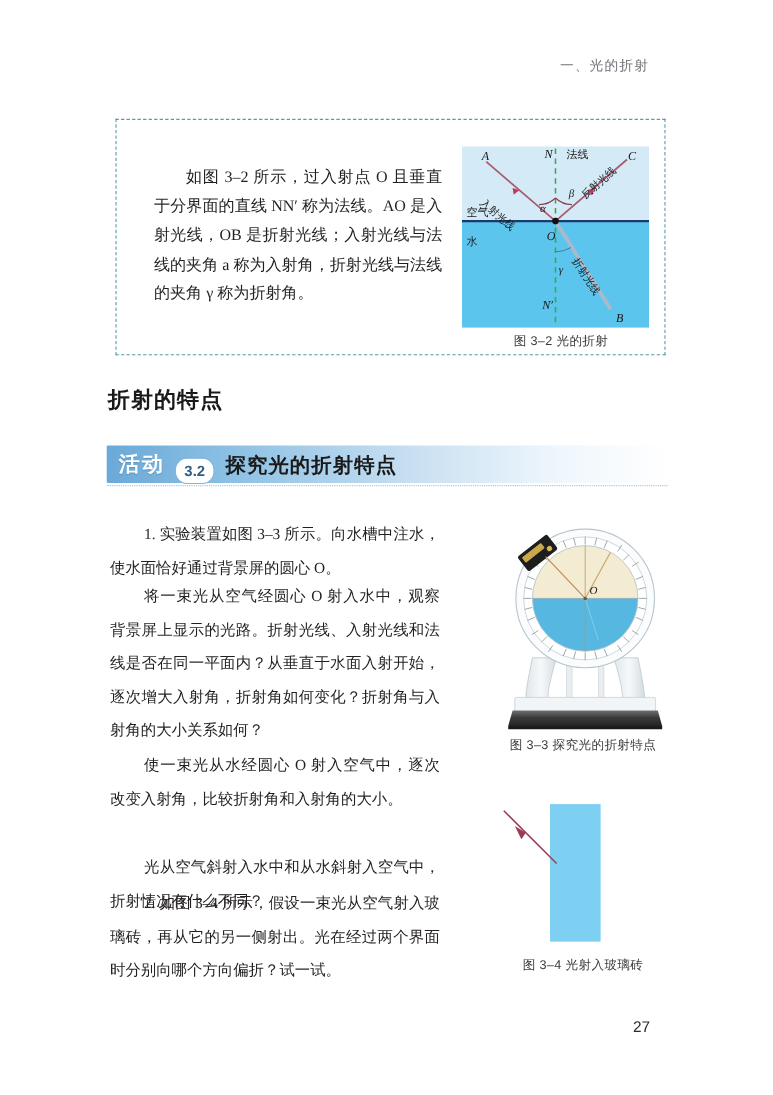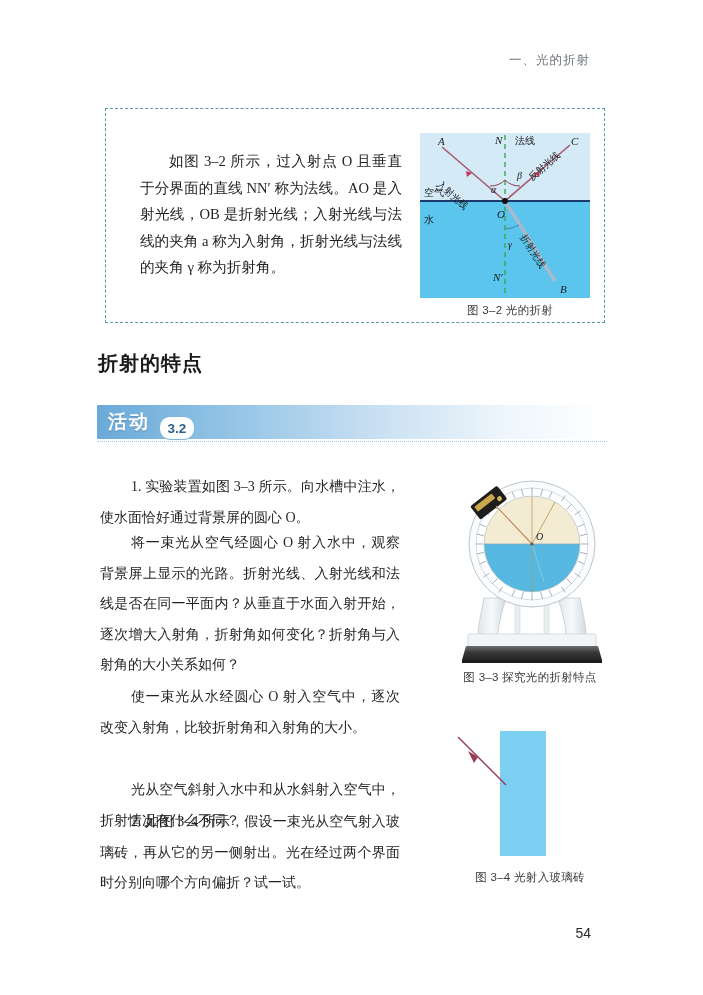--- a/index.html
+++ b/index.html
@@ -248,20 +248,21 @@
       <text class="diagram-text" x="100" y="104" font-size="9.5" transform="rotate(57 100 104)">折射光线</text>
     </svg>
   </div>
   <div class="fig-caption cap32">图 3–2  光的折射</div>
 
   <div class="section-title">折射的特点</div>
 
   <div class="activity-bar">
     <span class="activity-word">活动</span>
     <span class="activity-num">3.2</span>
+    <span class="activity-title">探究光的折射特点</span>
   </div>
   <div class="activity-dots"></div>
 
   <div class="para kai p1">1. 实验装置如图 3–3 所示。向水槽中注水，使水面恰好通过背景屏的圆心 O。</div>
   <div class="para kai p3">使一束光从水经圆心 O 射入空气中，逐次改变入射角，比较折射角和入射角的大小。</div>
   <div class="para kai p2">将一束光从空气经圆心 O 射入水中，观察背景屏上显示的光路。折射光线、入射光线和法线是否在同一平面内？从垂直于水面入射开始，逐次增大入射角，折射角如何变化？折射角与入射角的大小关系如何？</div>
   <div class="para kai p4">光从空气斜射入水中和从水斜射入空气中，折射情况有什么不同？</div>
   <div class="para kai p5">2. 如图 3–4 所示，假设一束光从空气射入玻璃砖，再从它的另一侧射出。光在经过两个界面时分别向哪个方向偏折？试一试。</div>
 
   <div class="fig33-wrap">
@@ -349,15 +350,15 @@
 
   <div class="fig34-wrap">
     <svg width="150" height="140" viewBox="0 0 150 140">
       <rect x="50" y="6" width="46" height="125" fill="#7dd0f2"></rect>
       <line x1="8" y1="12" x2="56" y2="60" stroke="#9c3b55" stroke-width="1.4"></line>
       <polygon points="28,32 18,26 24,38" fill="#9c3b55"></polygon>
     </svg>
   </div>
   <div class="fig-caption cap34">图 3–4  光射入玻璃砖</div>
 
-  <div class="page-num">54</div>
+  <div class="page-num">27</div>
 
 </div>
 
 </body></html>

